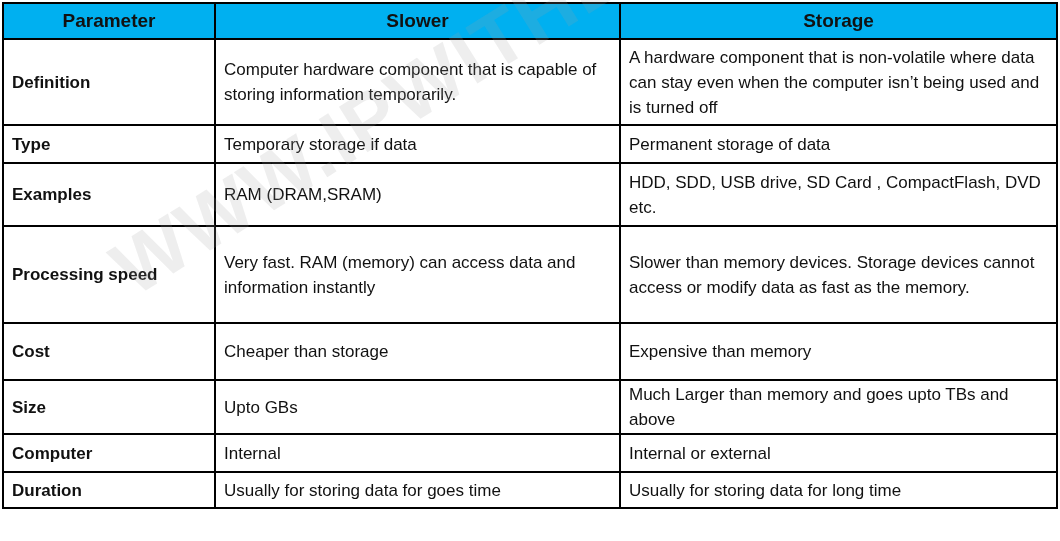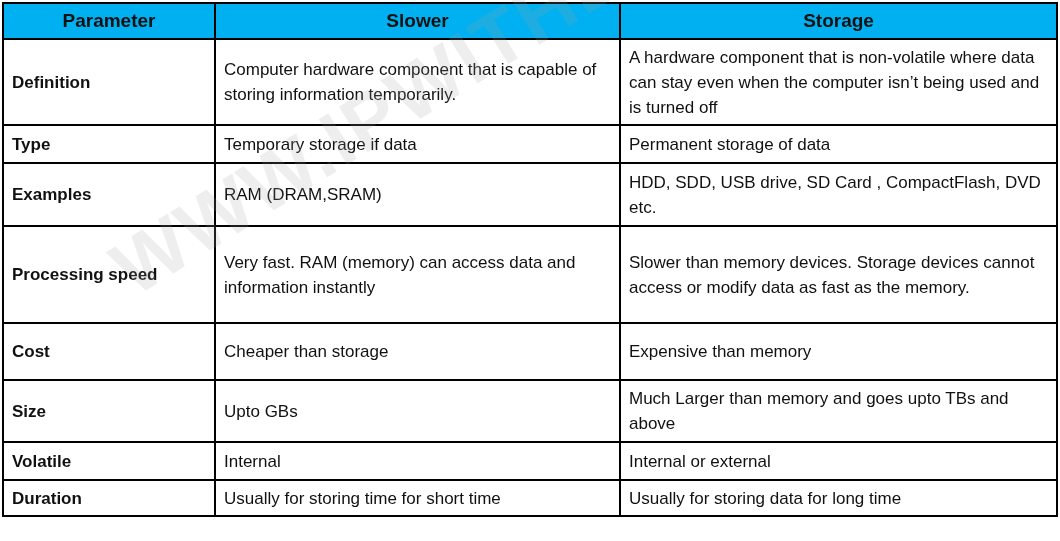--- a/index.html
+++ b/index.html
@@ -53,31 +53,31 @@
       <tr style="height: 97px;">
         <td class="param">Processing speed</td>
         <td>Very fast. RAM (memory) can access data and information instantly</td>
         <td>Slower than memory devices. Storage devices cannot access or modify data as fast as the memory.</td>
       </tr>
       <tr style="height: 57px;">
         <td class="param">Cost</td>
         <td>Cheaper than storage</td>
         <td>Expensive than memory</td>
       </tr>
-      <tr style="height: 62px;">
+      <tr style="height: 54px;">
         <td class="param">Size</td>
         <td>Upto GBs</td>
         <td>Much Larger than memory and goes upto TBs and above</td>
       </tr>
       <tr style="height: 38px;">
-        <td class="param">Volatile</td>
+        <td class="param">Computer</td>
         <td>Internal</td>
         <td>Internal or external</td>
       </tr>
       <tr style="height: 36px;">
         <td class="param">Duration</td>
-        <td>Usually for storing time for short time</td>
+        <td>Usually for storing data for goes time</td>
         <td>Usually for storing data for long time</td>
       </tr>
     </tbody>
 </table>
 
 <div class="watermark">WWW.IPWITHEASE.COM</div>
 
 </body></html>

